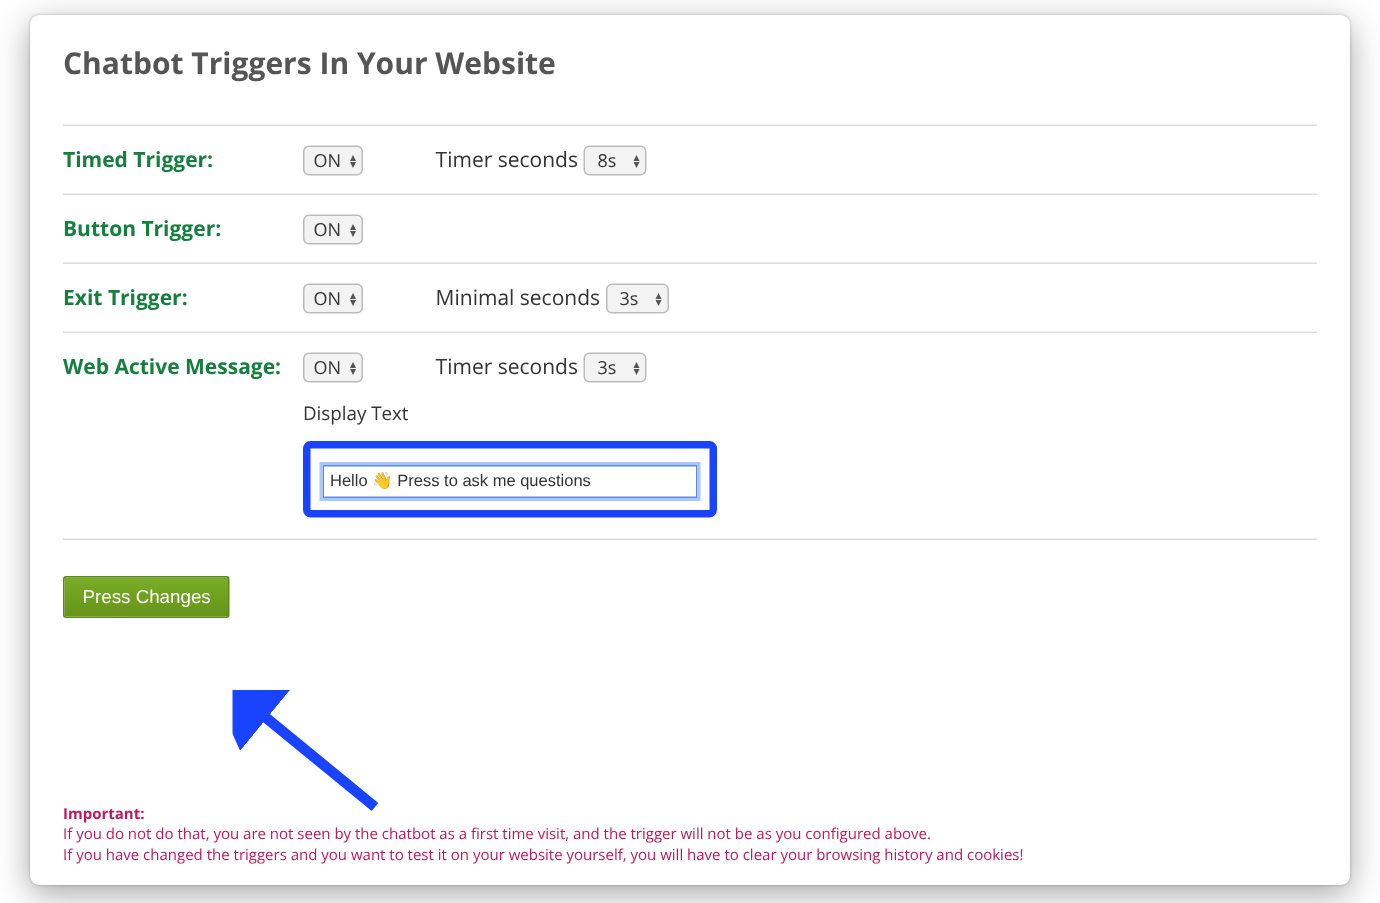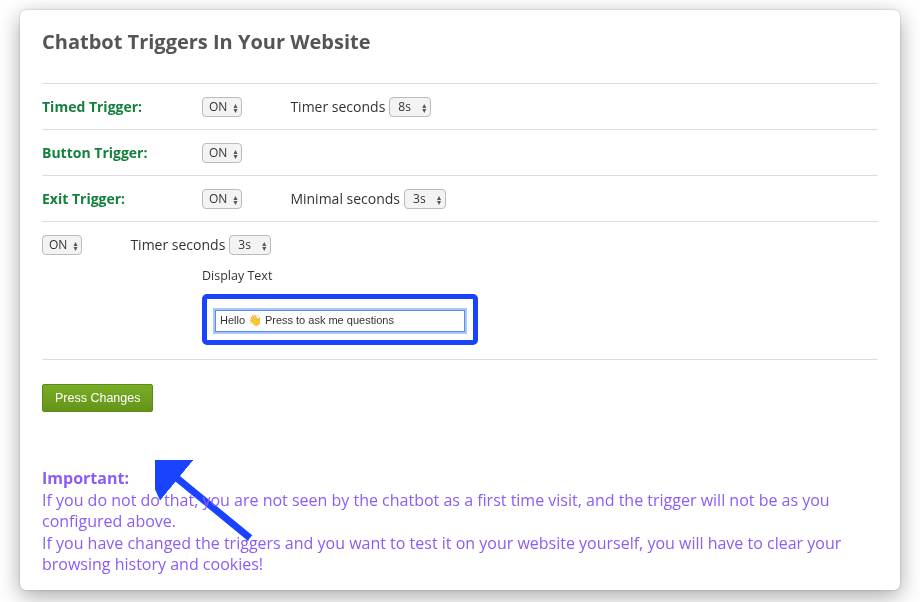--- a/index.html
+++ b/index.html
@@ -109,22 +109,22 @@
     border: 1px solid #5c8a17;
     border-radius: 2px;
     padding: 6px 12px;
     cursor: pointer;
   }
   .important-block {
     position: absolute;
     left: 22px;
     bottom: 14px;
     right: 22px;
-    font-size: 16px;
-    color: #8b5cf6;
+    font-size: 10px;
+    color: #be185d;
     line-height: 1.35;
   }
   .important-block .hd { font-weight: 700; }
   
   .arrow {
     position: absolute;
     left: 135px;
     top: 450px;
     width: 120px;
     height: 90px;
@@ -185,20 +185,21 @@
       <span class="val">3s</span>
       <span class="sel-arrows">
           <span>▴</span>
           <span>▾</span>
         </span>
     </div>
   </div>
 
   
   <div class="row">
+    <div class="label">Web Active Message:</div>
     <div class="select-wrap" style="margin-right:48px;">
       <span class="val">ON</span>
       <span class="sel-arrows">
           <span>▴</span>
           <span>▾</span>
         </span>
     </div>
     <span class="sub-label">Timer seconds</span>
     <div class="select-wrap narrow">
       <span class="val">3s</span>

